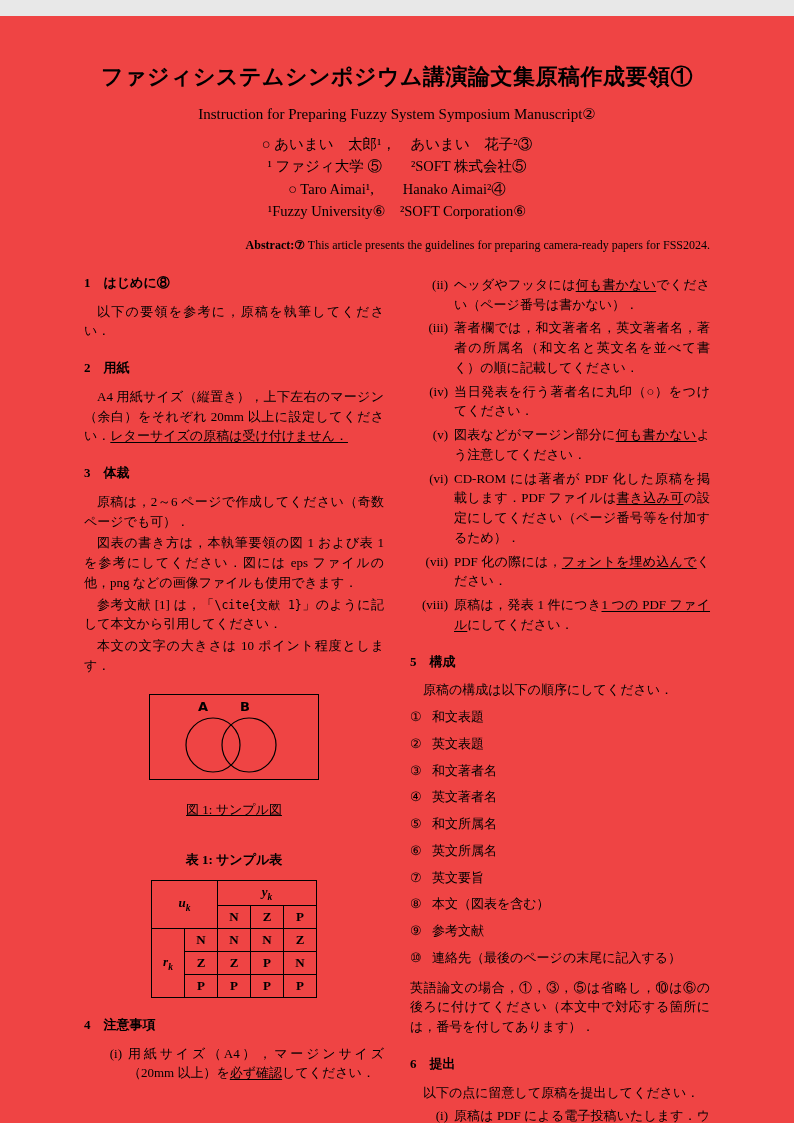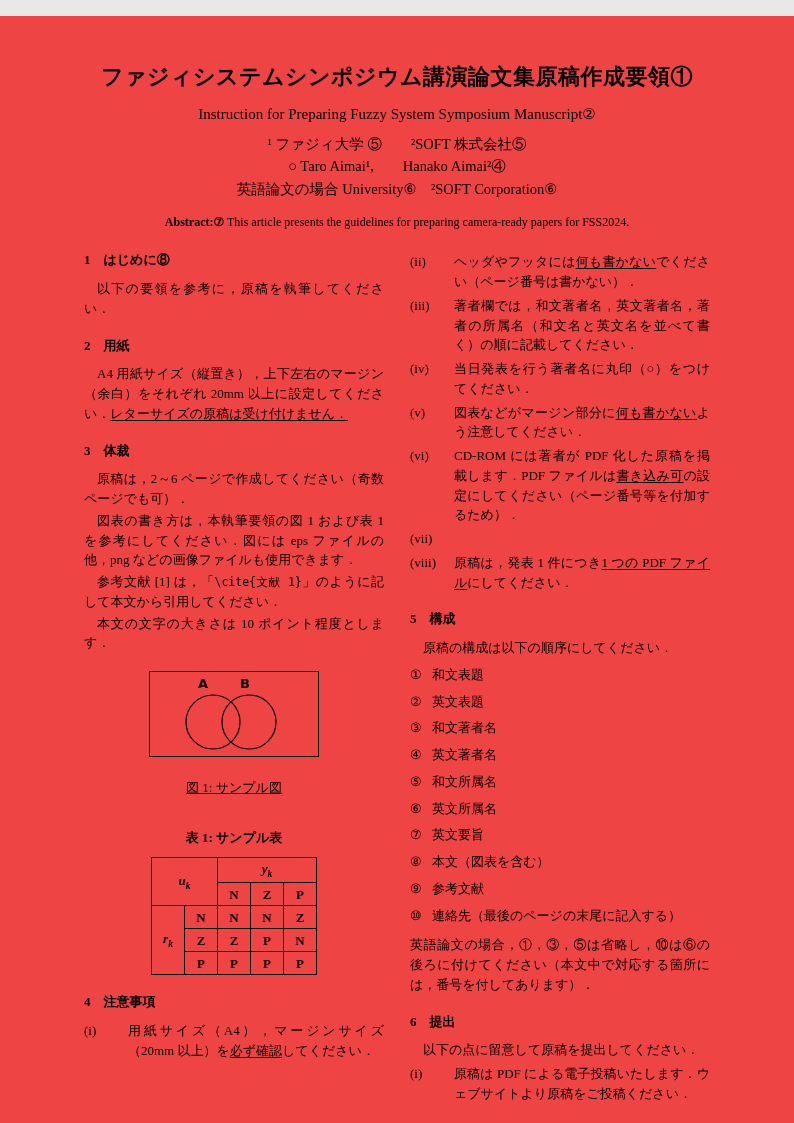--- a/index.html
+++ b/index.html
@@ -11,32 +11,32 @@
     background: #ef4444;
     color: #000000;
     font-family: "Liberation Serif", "DejaVu Serif", serif;
     padding: 46px 84px 30px 84px;
     box-sizing: border-box;
     overflow: hidden;
   }
   .title { font-size: 22px; font-weight: 700; text-align: center; letter-spacing: 0.5px; }
   .subtitle { font-size: 15px; text-align: center; margin-top: 13px; }
   .authors { margin-top: 10px; text-align: center; font-size: 14.5px; line-height: 1.55; }
-  .abstract { margin-top: 15px; font-size: 12px; text-align: center; }
+  .abstract { margin-top: 15px; font-size: 12px; text-align: right; }
   .abstract .lbl { font-weight: 700; }
   .cols { display: flex; gap: 26px; margin-top: 18px; font-size: 13px; line-height: 1.52; text-align: justify; }
   .col { width: 300px; flex: 0 0 300px; }
   .sec-h { font-size: 13px; font-weight: 700; margin: 17px 0 9px 0; }
   .col > .sec-h:first-child { margin-top: 2px; }
   p.body { text-indent: 1em; margin: 0 0 2px 0; }
   p.noindent { text-indent: 0; margin-top: 10px; }
   .u { text-decoration: underline; text-underline-offset: 2px; }
   .mono { font-family: "DejaVu Sans Mono", "Liberation Mono", monospace; font-size: 11.5px; }
   .li { display: flex; margin: 4px 0; }
-  .li .m { flex: 0 0 38px; padding-right: 6px; white-space: nowrap; }
+  .li .m { flex: 0 0 38px; text-align: right; padding-right: 6px; white-space: nowrap; }
   .li .t { flex: 1; }
   .cl { display: flex; margin: 7px 0; }
   .cl .cm { flex: 0 0 22px; }
   .cl .ct { flex: 1; }
   .figwrap { margin: 18px 0 0 0; text-align: center; }
   .vennbox { display: inline-block; border: 1px solid #000; line-height: 0; }
   .vlabel { font-family: "DejaVu Sans", "Liberation Sans", sans-serif; font-weight: 700; font-size: 13px; }
   .figcap { text-align: center; margin: 16px 0 4px 0; font-size: 13px; text-indent: 0; text-decoration: underline; }
   .tablewrap { margin-top: 30px; text-align: center; font-weight: bold; }
   .tabcap { font-size: 13px; margin-bottom: 10px; text-indent: 0; }
@@ -47,23 +47,24 @@
 </style>
 </head>
 <body>
 
 <div class="page">
 
   <div class="title">ファジィシステムシンポジウム講演論文集原稿作成要領①</div>
   <div class="subtitle">Instruction for Preparing Fuzzy System Symposium Manuscript②</div>
 
   <div class="authors">
+    <div>○ あいまい　太郎¹，　あいまい　花子²③</div>
     <div>¹ ファジィ大学 ⑤　　²SOFT 株式会社⑤</div>
     <div>○ Taro Aimai¹,　　Hanako Aimai²④</div>
-    <div>英語論文の場合 University⑥　²SOFT Corporation⑥</div>
+    <div>¹Fuzzy University⑥　²SOFT Corporation⑥</div>
   </div>
 
   <div class="abstract">
     <span class="lbl">Abstract:⑦</span><span> This article presents the guidelines for preparing camera-ready papers for FSS2024.</span>
   </div>
 
   <div class="cols">
 
     <div class="col">
 
@@ -153,20 +154,21 @@
       <div class="li">
         <span class="m">(v)</span>
         <span class="t"><span>図表などがマージン部分に</span><span class="u">何も書かない</span><span>よう注意してください．</span></span>
       </div>
       <div class="li">
         <span class="m">(vi)</span>
         <span class="t"><span>CD-ROM には著者が PDF 化した原稿を掲載します．PDF ファイルは</span><span class="u">書き込み可</span><span>の設定にしてください（ページ番号等を付加するため）．</span></span>
       </div>
       <div class="li">
         <span class="m">(vii)</span>
+        <span class="t"><span>PDF 化の際には，</span><span class="u">フォントを埋め込んで</span><span>ください．</span></span>
       </div>
       <div class="li">
         <span class="m">(viii)</span>
         <span class="t"><span>原稿は，発表 1 件につき</span><span class="u">1 つの PDF ファイル</span><span>にしてください．</span></span>
       </div>
 
       <div class="sec-h">5　構成</div>
       <p class="body">原稿の構成は以下の順序にしてください．</p>
 
       <div class="cl">

